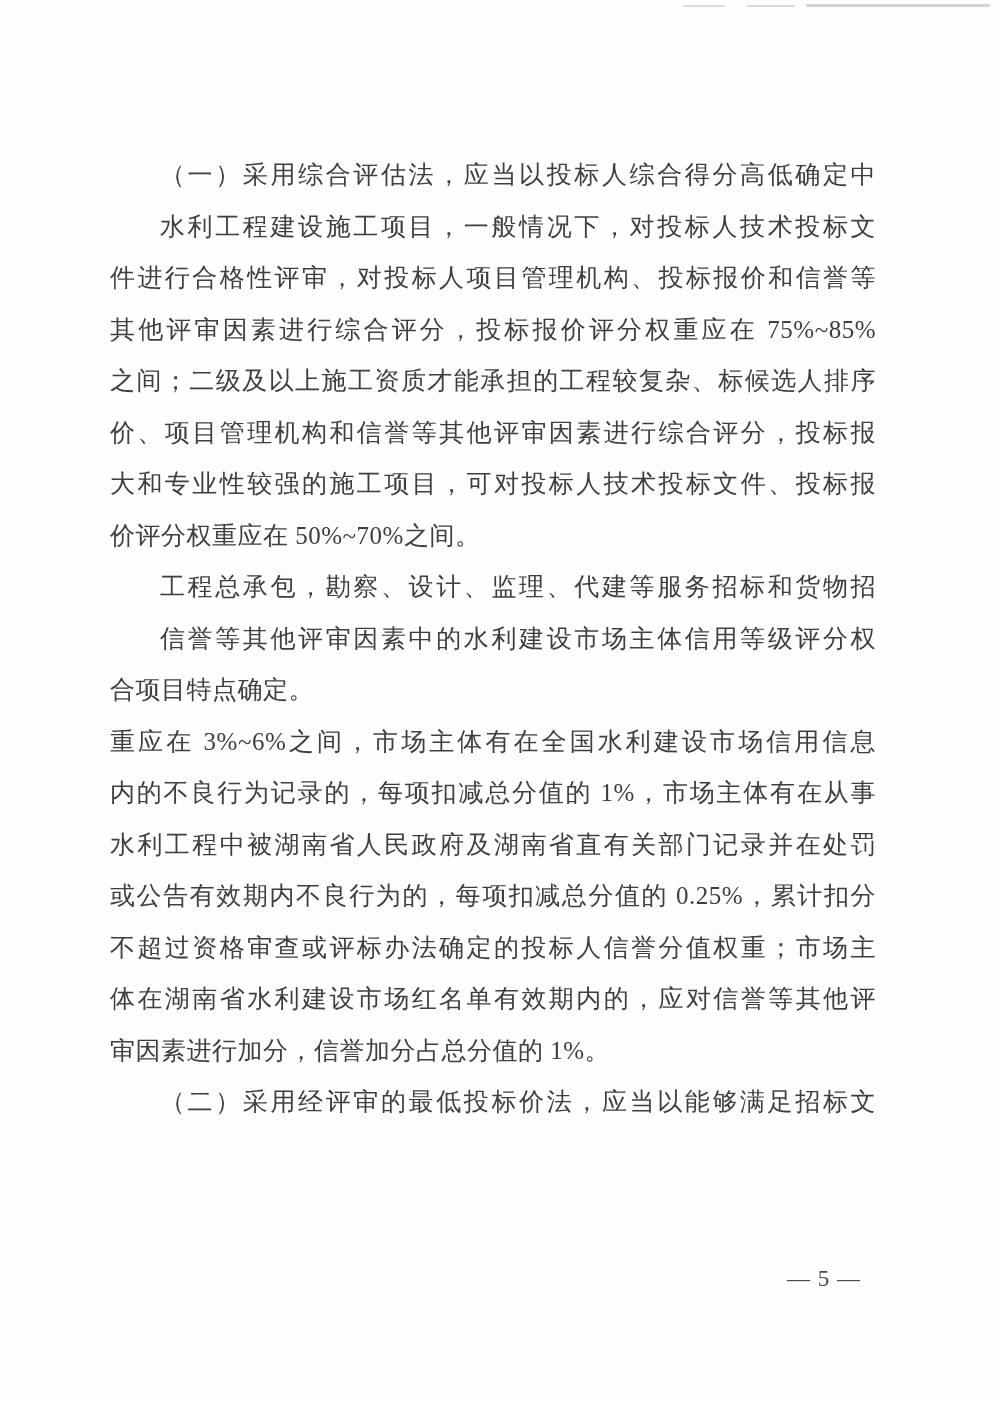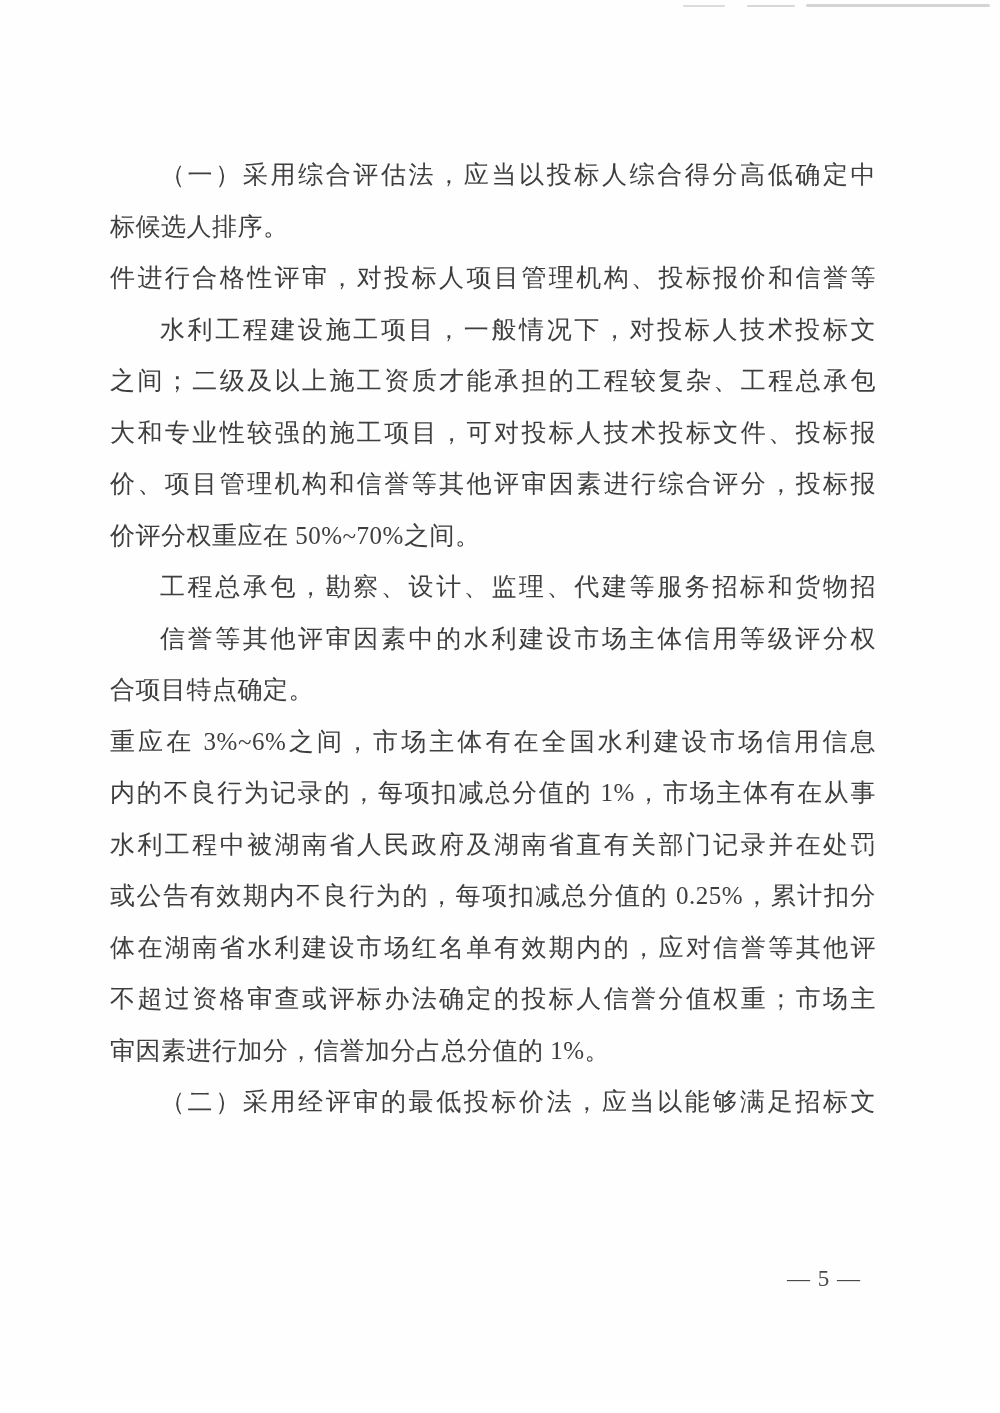--- a/index.html
+++ b/index.html
@@ -50,35 +50,35 @@
 <body>
 
 <div class="page">
 
   <div class="artifact a1"></div>
   <div class="artifact a2"></div>
   <div class="artifact a3"></div>
 
   <div class="text-block">
     <div class="line j i">（一）采用综合评估法，应当以投标人综合得分高低确定中</div>
-    <div class="line">标候选人排序。</div>
+    <div class="line j i">水利工程建设施工项目，一般情况下，对投标人技术投标文</div>
     <div class="line j">件进行合格性评审，对投标人项目管理机构、投标报价和信誉等</div>
-    <div class="line j i">水利工程建设施工项目，一般情况下，对投标人技术投标文</div>
-    <div class="line j">之间；二级及以上施工资质才能承担的工程较复杂、工程总承包</div>
+    <div class="line j">其他评审因素进行综合评分，投标报价评分权重应在 75%~85%</div>
+    <div class="line j">之间；二级及以上施工资质才能承担的工程较复杂、标候选人排序</div>
+    <div class="line j">价、项目管理机构和信誉等其他评审因素进行综合评分，投标报</div>
     <div class="line j">大和专业性较强的施工项目，可对投标人技术投标文件、投标报</div>
-    <div class="line j">价、项目管理机构和信誉等其他评审因素进行综合评分，投标报</div>
     <div class="line">价评分权重应在 50%~70%之间。</div>
     <div class="line j i">工程总承包，勘察、设计、监理、代建等服务招标和货物招</div>
     <div class="line j i">信誉等其他评审因素中的水利建设市场主体信用等级评分权</div>
     <div class="line">合项目特点确定。</div>
     <div class="line j">重应在 3%~6%之间，市场主体有在全国水利建设市场信用信息</div>
     <div class="line j">内的不良行为记录的，每项扣减总分值的 1%，市场主体有在从事</div>
     <div class="line j">水利工程中被湖南省人民政府及湖南省直有关部门记录并在处罚</div>
     <div class="line j">或公告有效期内不良行为的，每项扣减总分值的 0.25%，累计扣分</div>
+    <div class="line j">不超过资格审查或评标办法确定的投标人信誉分值权重；市场主</div>
     <div class="line j">体在湖南省水利建设市场红名单有效期内的，应对信誉等其他评</div>
-    <div class="line j">不超过资格审查或评标办法确定的投标人信誉分值权重；市场主</div>
     <div class="line">审因素进行加分，信誉加分占总分值的 1%。</div>
     <div class="line j i">（二）采用经评审的最低投标价法，应当以能够满足招标文</div>
   </div>
 
   <div class="page-number">— 5 —</div>
 
 </div>
 
 </body></html>

